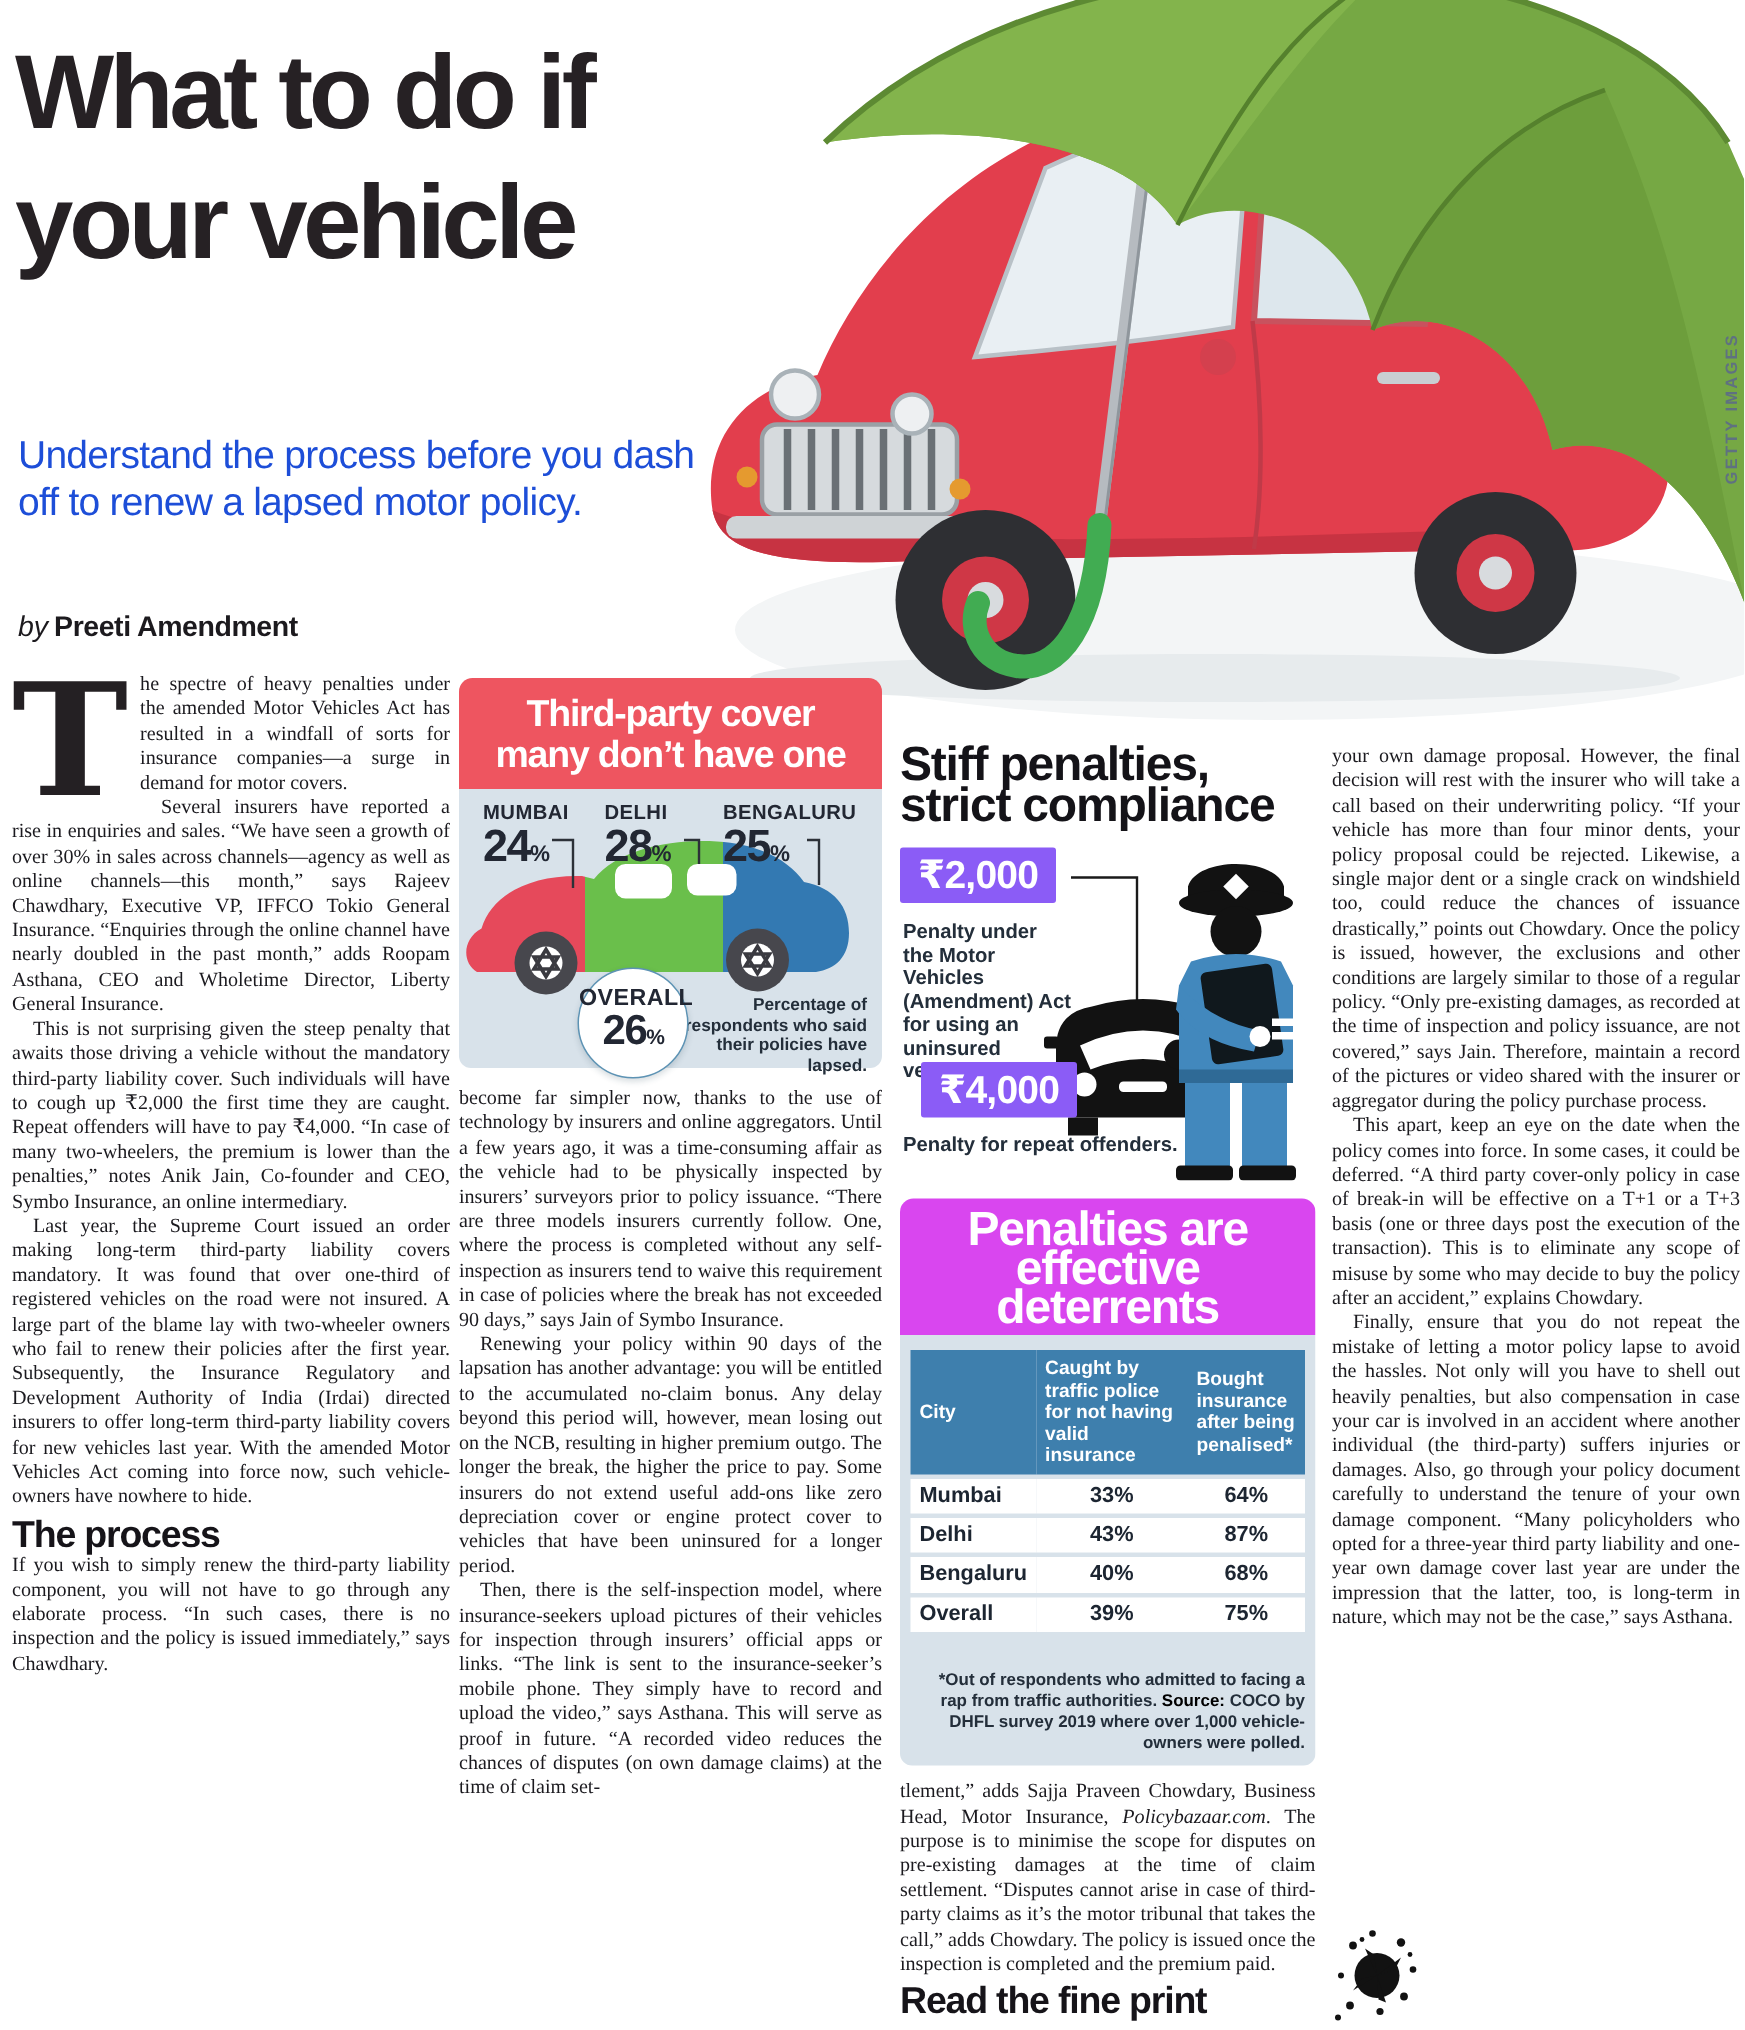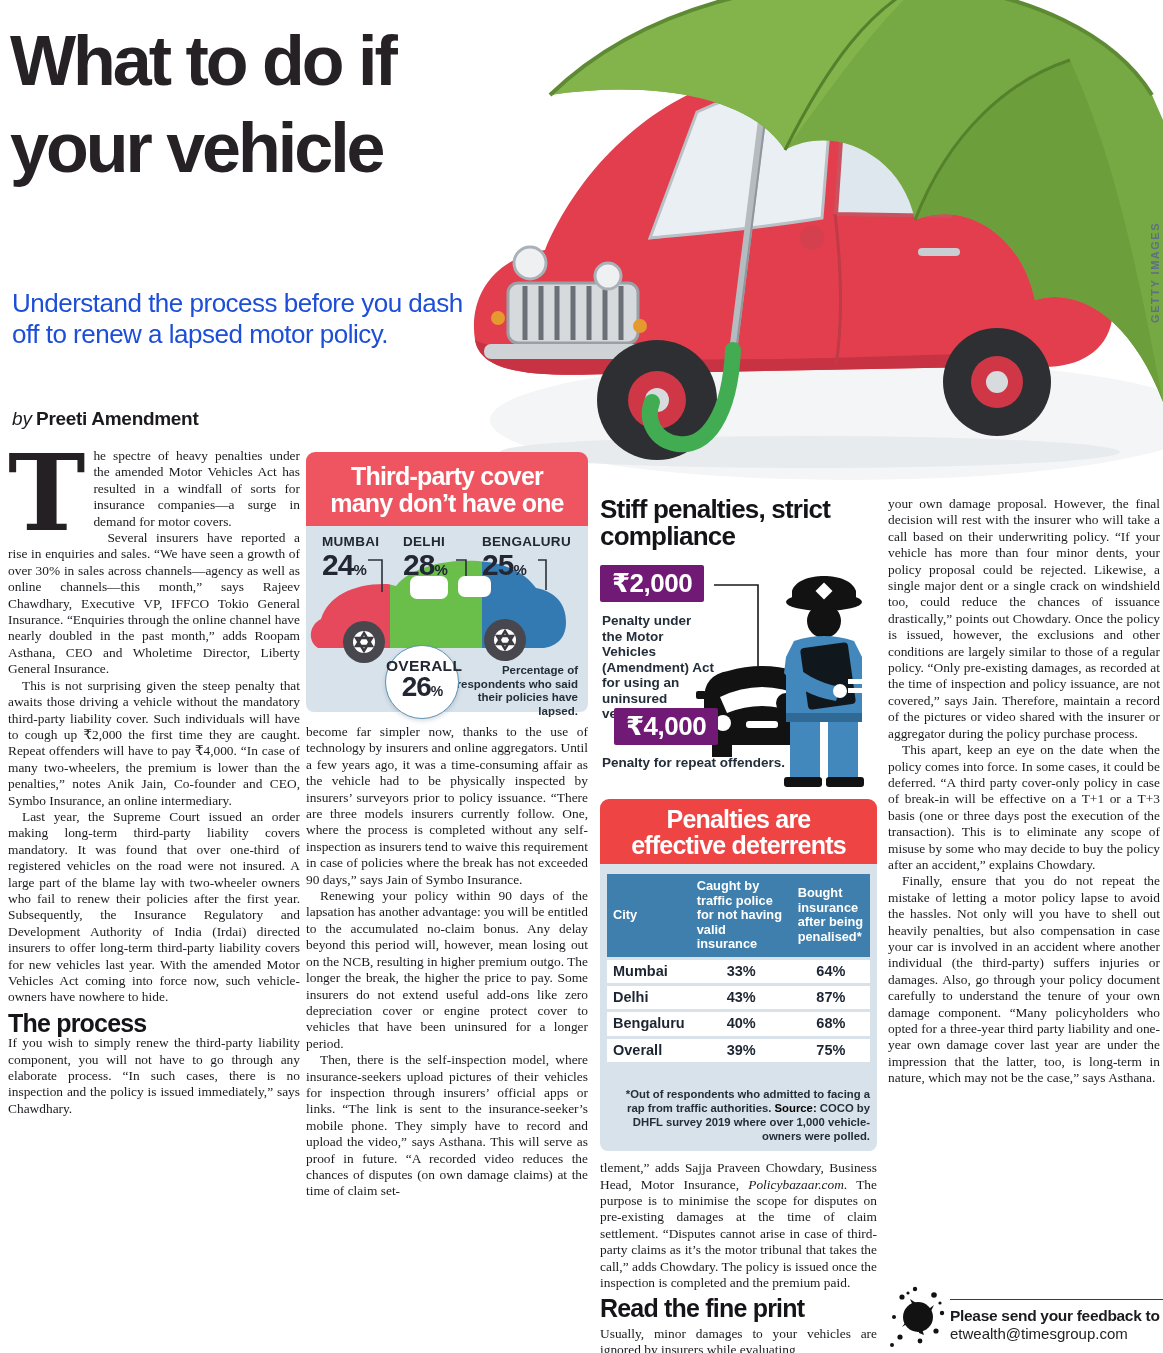--- a/index.html
+++ b/index.html
@@ -53,35 +53,35 @@
     font-family:"Liberation Sans","DejaVu Sans",sans-serif; color:#222733;
     box-shadow:0 2px 4px rgba(30,60,80,.18); }
   .ig1-overall .olab { font-weight:700; font-size:15.5px; margin-top:12px; letter-spacing:0.3px; }
   .ig1-overall .oval { font-weight:700; font-size:28px; line-height:26px; letter-spacing:-1px; }
   .ig1-note { position:absolute; right:10px; top:138px; width:122px; text-align:right;
     font-family:"Liberation Sans","DejaVu Sans",sans-serif; font-weight:700;
     font-size:11.5px; line-height:13.5px; color:#232e3a; }
   .col2 .para:first-of-type { margin-top:12px; }
   
   .pen-head { font-family:"Liberation Sans","DejaVu Sans",sans-serif; font-weight:700;
-    font-size:26px; line-height:27px; letter-spacing:-0.8px; color:#141318; margin-top:44px; }
+    font-size:32px; line-height:27px; letter-spacing:-0.8px; color:#141318; margin-top:44px; }
   .pen-graphic { position:relative; height:228px; margin-top:9px; }
-  .amt-box { position:absolute; background:#701a75; color:#fff; border-radius:2px;
+  .amt-box { position:absolute; background:#8b5cf6; color:#fff; border-radius:2px;
     font-family:"Liberation Sans","DejaVu Sans",sans-serif; font-weight:700;
     font-size:26px; line-height:26px; padding:5px 12px 6px; letter-spacing:-0.5px; }
   .amt1 { left:0; top:6px; } .amt2 { left:14px; top:149px; }
   .amt-desc { position:absolute; font-family:"Liberation Sans","DejaVu Sans",sans-serif;
     font-weight:700; font-size:13.5px; line-height:15.5px; color:#232e3a; }
   .desc1 { left:2px; top:54px; width:112px; } .desc2 { left:2px; top:196px; width:230px; }
   .pen-svg { position:absolute; left:0; top:0; }
   
   .tbl-wrap { margin-top:12px; }
-  .tbl-title { background:#ef4444; border-radius:9px 9px 0 0; color:#fff; text-align:center;
+  .tbl-title { background:#d946ef; border-radius:9px 9px 0 0; color:#fff; text-align:center;
     font-family:"Liberation Sans","DejaVu Sans",sans-serif; font-weight:700;
-    font-size:25px; line-height:26px; letter-spacing:-0.8px; padding:7px 2px 6px; }
+    font-size:32px; line-height:26px; letter-spacing:-0.8px; padding:7px 2px 6px; }
   .tbl-panel { background:#d8e2ea; border-radius:0 0 8px 8px; padding:7px 7px 8px; }
   table { width:100%; border-collapse:separate; border-spacing:0 3px;
     font-family:"Liberation Sans","DejaVu Sans",sans-serif; }
   th { background:#3e7fad; color:#fff; font-size:12.8px; line-height:14.5px; font-weight:700;
     text-align:left; padding:5px 6px; vertical-align:middle; }
   td { background:#fff; color:#1c2531; font-size:14.5px; font-weight:700; padding:3px 6px 4px; }
   td.city { text-align:left; } td.num { text-align:center; }
   .tbl-foot { font-family:"Liberation Sans","DejaVu Sans",sans-serif; font-weight:700;
     font-size:11.3px; line-height:14px; color:#232e3a; text-align:right; margin-top:22px; }
   .col3 .para { margin-top:9px; }
@@ -315,19 +315,15 @@
       <circle cx="44" cy="12" r="2.8" fill="#121212"></circle>
       <circle cx="52" cy="30" r="2.2" fill="#121212"></circle>
       <circle cx="46" cy="48" r="2.6" fill="#121212"></circle>
       <circle cx="30" cy="58" r="2.4" fill="#121212"></circle>
       <circle cx="10" cy="54" r="2.6" fill="#121212"></circle>
       <circle cx="4" cy="34" r="2.0" fill="#121212"></circle>
       <circle cx="18" cy="10" r="1.6" fill="#121212"></circle>
       <circle cx="50" cy="20" r="1.6" fill="#121212"></circle>
       <circle cx="2" cy="62" r="2.0" fill="#121212"></circle>
     </svg>
-    <div class="fb-text">
-      <div class="fb-line1">Please send your feedback to</div>
-      <a class="fb-line2" href="#">etwealth@timesgroup.com</a>
-    </div>
   </div>
 
 </div>
 
 </body></html>

